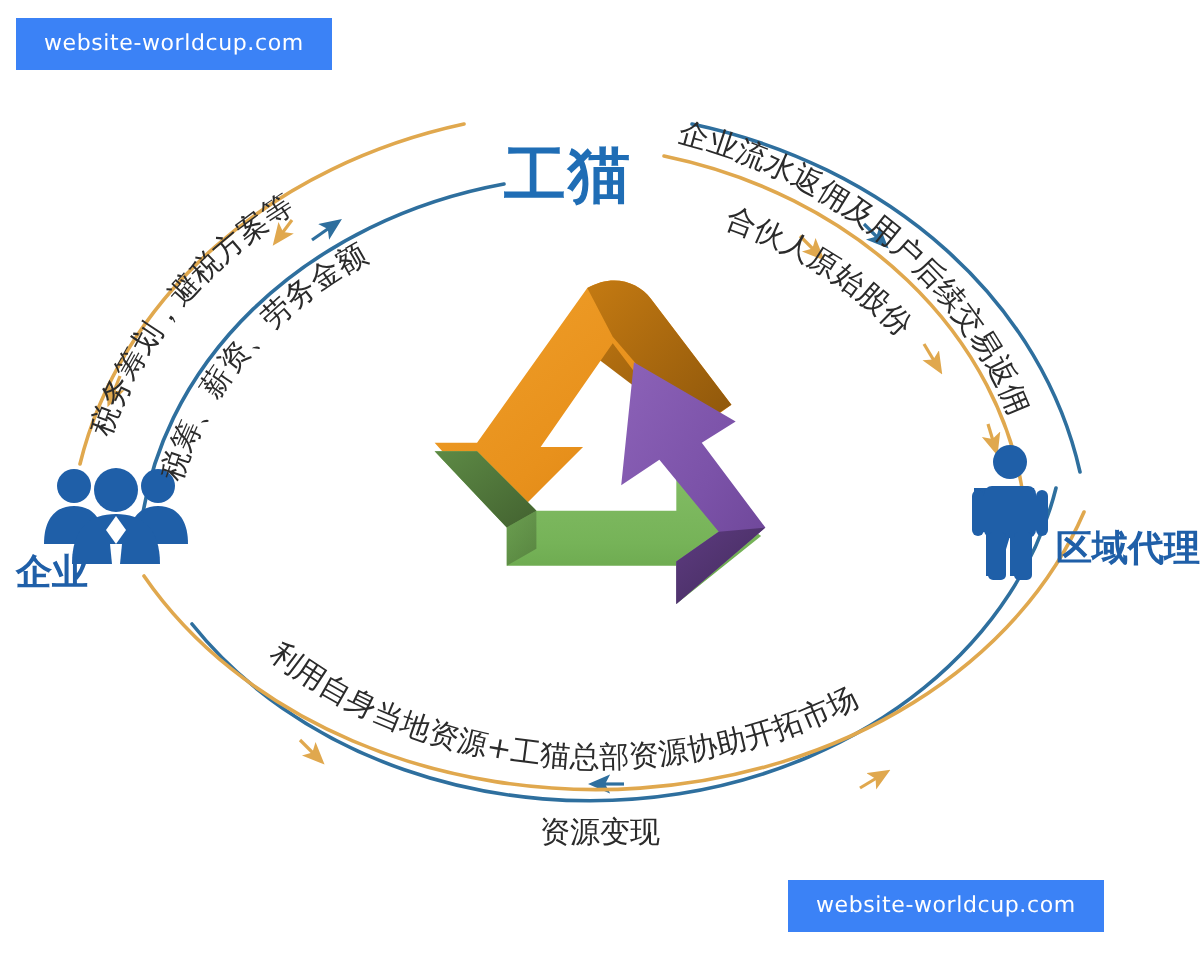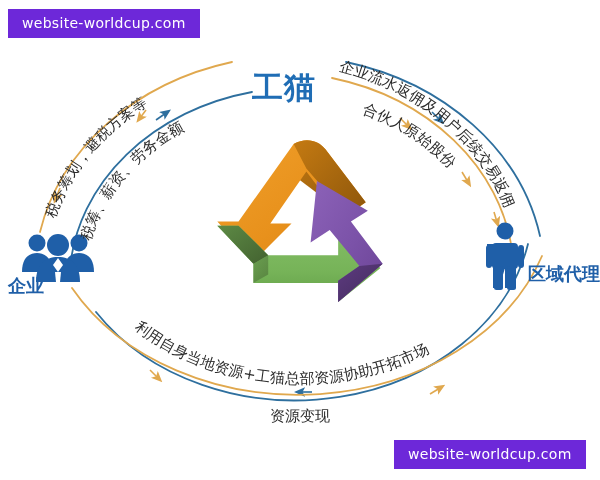--- a/index.html
+++ b/index.html
@@ -19,24 +19,24 @@
   }
   #diagram-svg {
     position: absolute;
     left: 0;
     top: 0;
     width: 600px;
     height: 480px;
   }
   .wm {
     position: absolute;
-    background: #6d28d9;
+    background: #3b82f6;
     color: #ffffff;
     font-family: "DejaVu Sans", sans-serif;
-    font-size: 14px;
+    font-size: 11px;
     letter-spacing: 0.3px;
     padding: 7px 14px 8px 14px;
     white-space: nowrap;
     line-height: 1;
   }
   #wm-top {
     left: 8px;
     top: 9px;
   }
   #wm-bottom {

